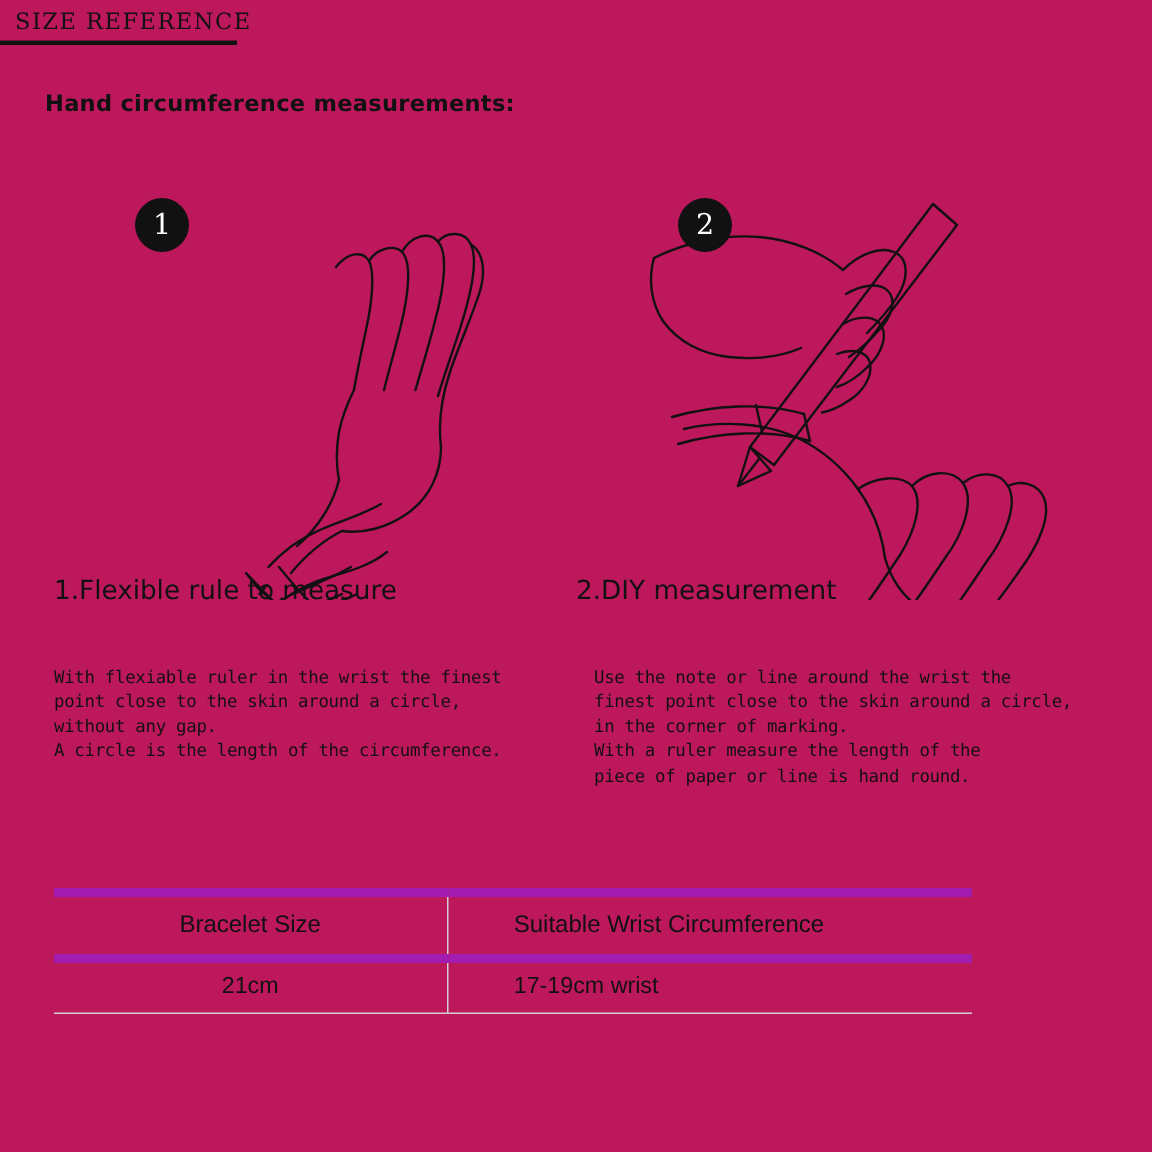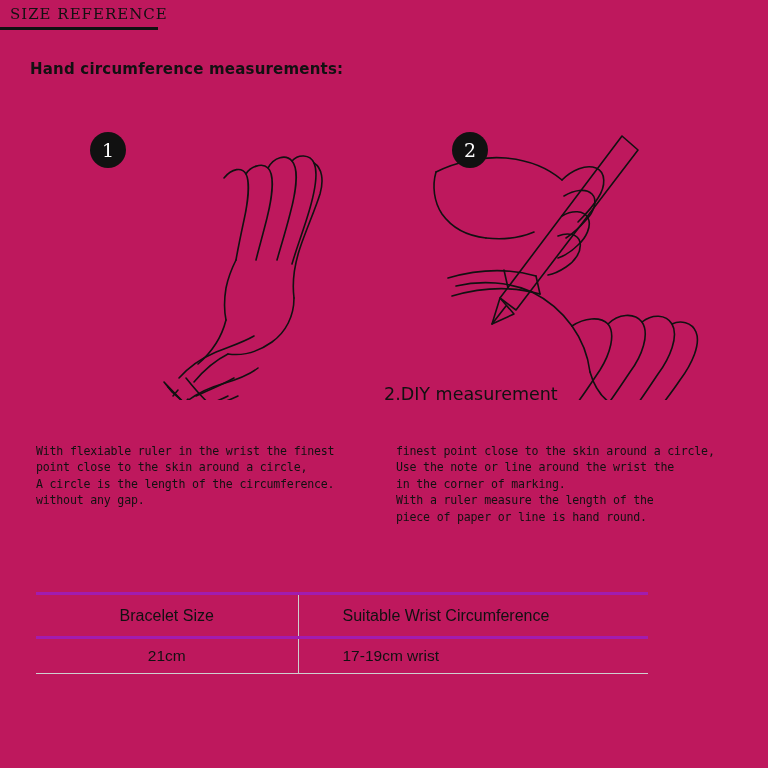--- a/index.html
+++ b/index.html
@@ -119,21 +119,21 @@
     top: 592px;
     width: 612px;
     border-collapse: collapse;
     font-family: "Liberation Sans", sans-serif;
     font-size: 15.5px;
     color: #111111;
   }
   .size-table tr { height: 36px; }
   .size-table th,
   .size-table td {
-    border-top: 3px solid #a21caf;
+    border-top: 6px solid #a21caf;
     border-bottom: 1px solid #cfcfcf;
     text-align: center;
     font-weight: 400;
     padding: 0;
   }
   .size-table th:first-child,
   .size-table td:first-child {
     width: 262px;
     border-right: 1px solid #cfcfcf;
   }
@@ -229,32 +229,33 @@
       <path d="M276 214 C284 210 296 212 300 222 C305 234 296 254 284 270 C276 282 268 292 262 300"></path>
 
       <path d="M52 168 C80 160 112 158 140 166"></path>
       <path d="M56 186 C84 178 116 176 144 184"></path>
       <path d="M140 166 L144 184"></path>
       <path d="M108 160 L112 178"></path>
     </svg>
   </div>
   <div class="step-badge badge-2">2</div>
 
+  <div class="caption left">1.Flexible rule to measure</div>
   <div class="caption right">2.DIY measurement</div>
 
   <div class="body-text left">
     <p>With flexiable ruler in the wrist the finest</p>
     <p>point close to the skin around a circle,</p>
+    <p>without any gap.</p>
     <p>A circle is the length of the circumference.</p>
-    <p>without any gap.</p>
   </div>
 
   <div class="body-text right">
+    <p>Use the note or line around the wrist the</p>
     <p>finest point close to the skin around a circle,</p>
-    <p>Use the note or line around the wrist the</p>
     <p>in the corner of marking.</p>
     <p>With a ruler measure the length of the</p>
     <p>piece of paper or line is hand round.</p>
   </div>
 
   <table class="size-table">
     <thead>
       <tr>
         <th>Bracelet Size</th>
         <th>Suitable Wrist Circumference</th>

